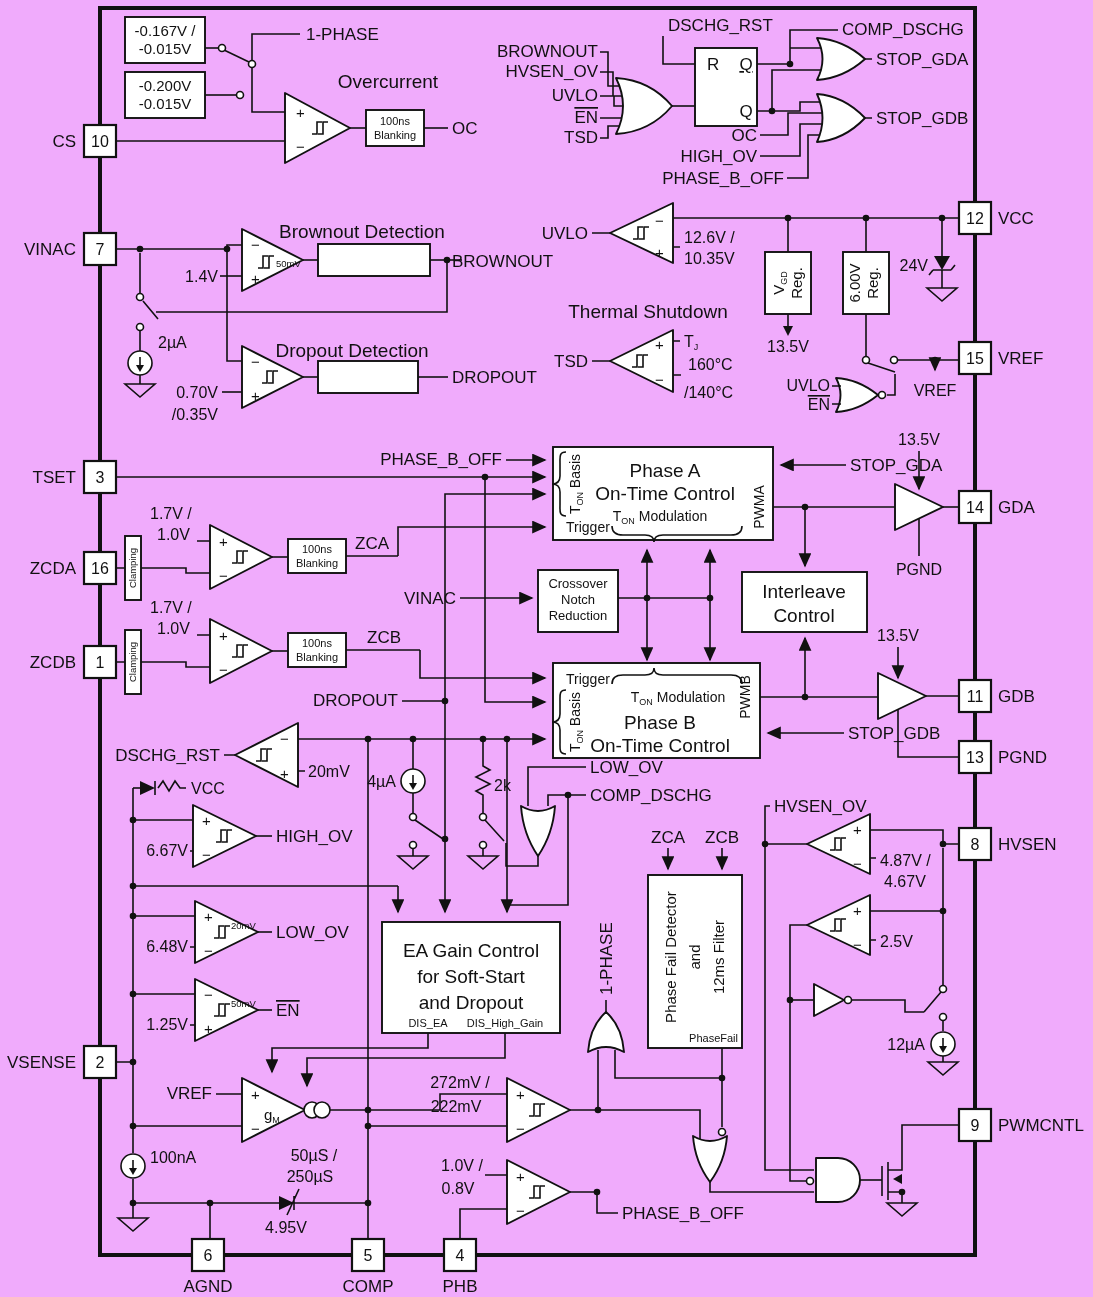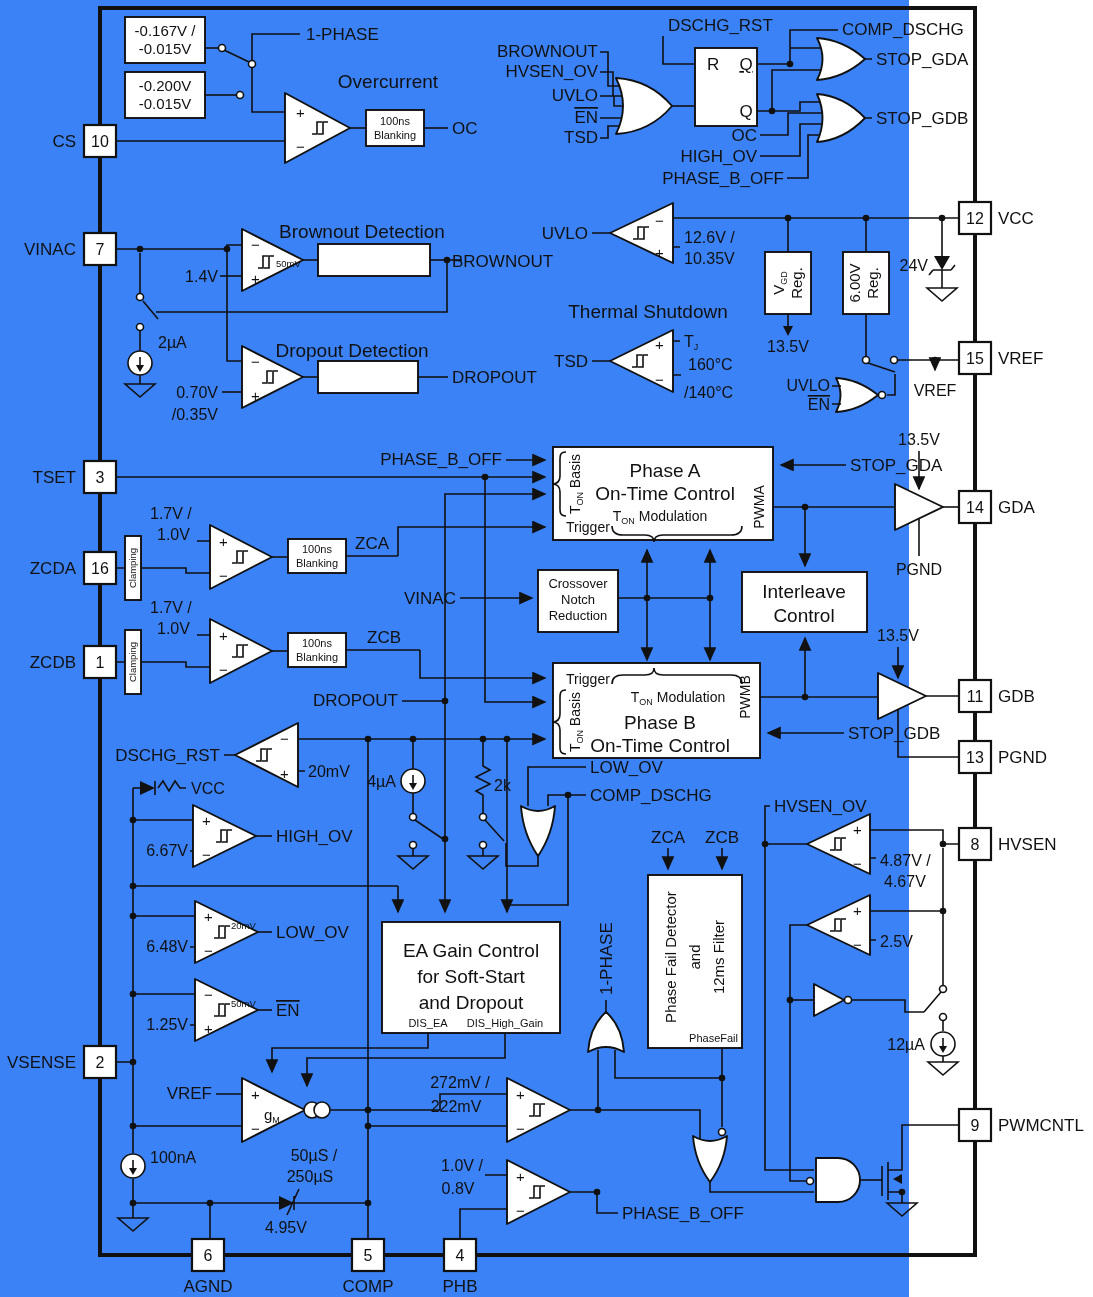--- a/index.html
+++ b/index.html
@@ -1,16 +1,16 @@
 <!DOCTYPE html>
 <html><head>
 <meta charset="utf-8">
 <style>
   html,body{margin:0;padding:0;background:#fff}
-  .stage{width:909px;height:1297px;position:relative;background:#3b82f6}
+  .stage{width:1093px;height:1297px;position:relative;background:#f0abfc}
   svg{display:block}
   svg text{fill:#111;font-family:"Liberation Sans",sans-serif}
   .t19{font-size:19px}.t17{font-size:17px}.t16{font-size:16px}.t15{font-size:15px}
   .t14{font-size:14px}.t13{font-size:13px}.t11{font-size:11px}.t9{font-size:9.5px}
   .sub{font-size:9px}
   .ov{text-decoration:overline}
   .un{text-decoration:underline}
   .w{fill:none;stroke:#111;stroke-width:1.6}
   .bx{fill:#fff;stroke:#111;stroke-width:1.9}
   .tri{fill:#fff;stroke:#111;stroke-width:1.9;stroke-linejoin:round}

